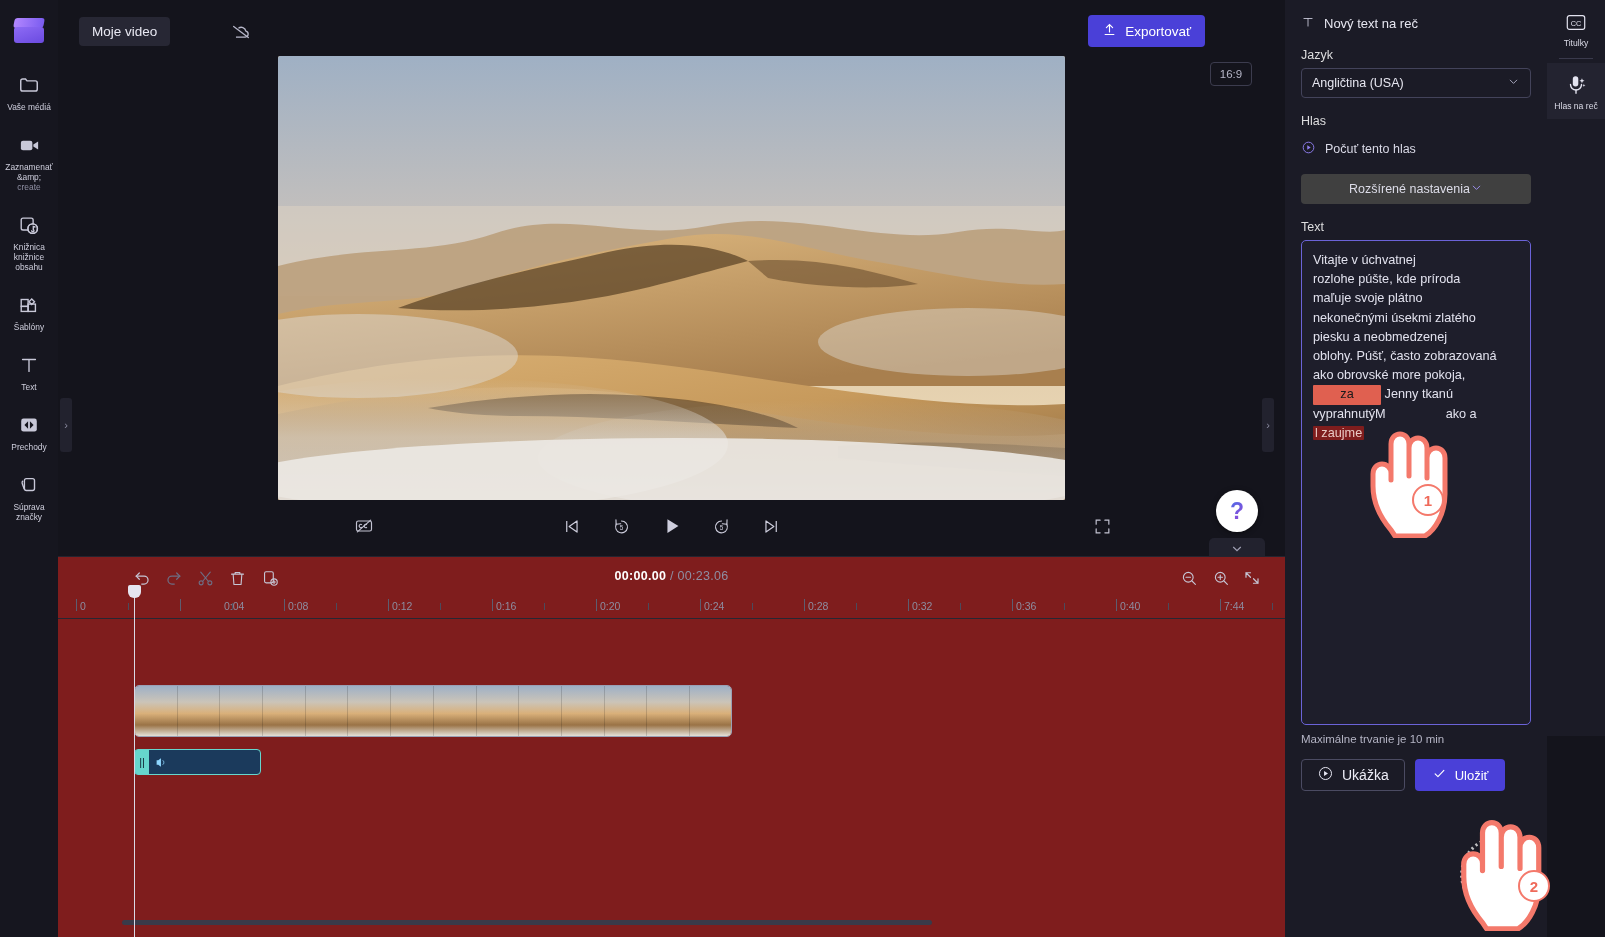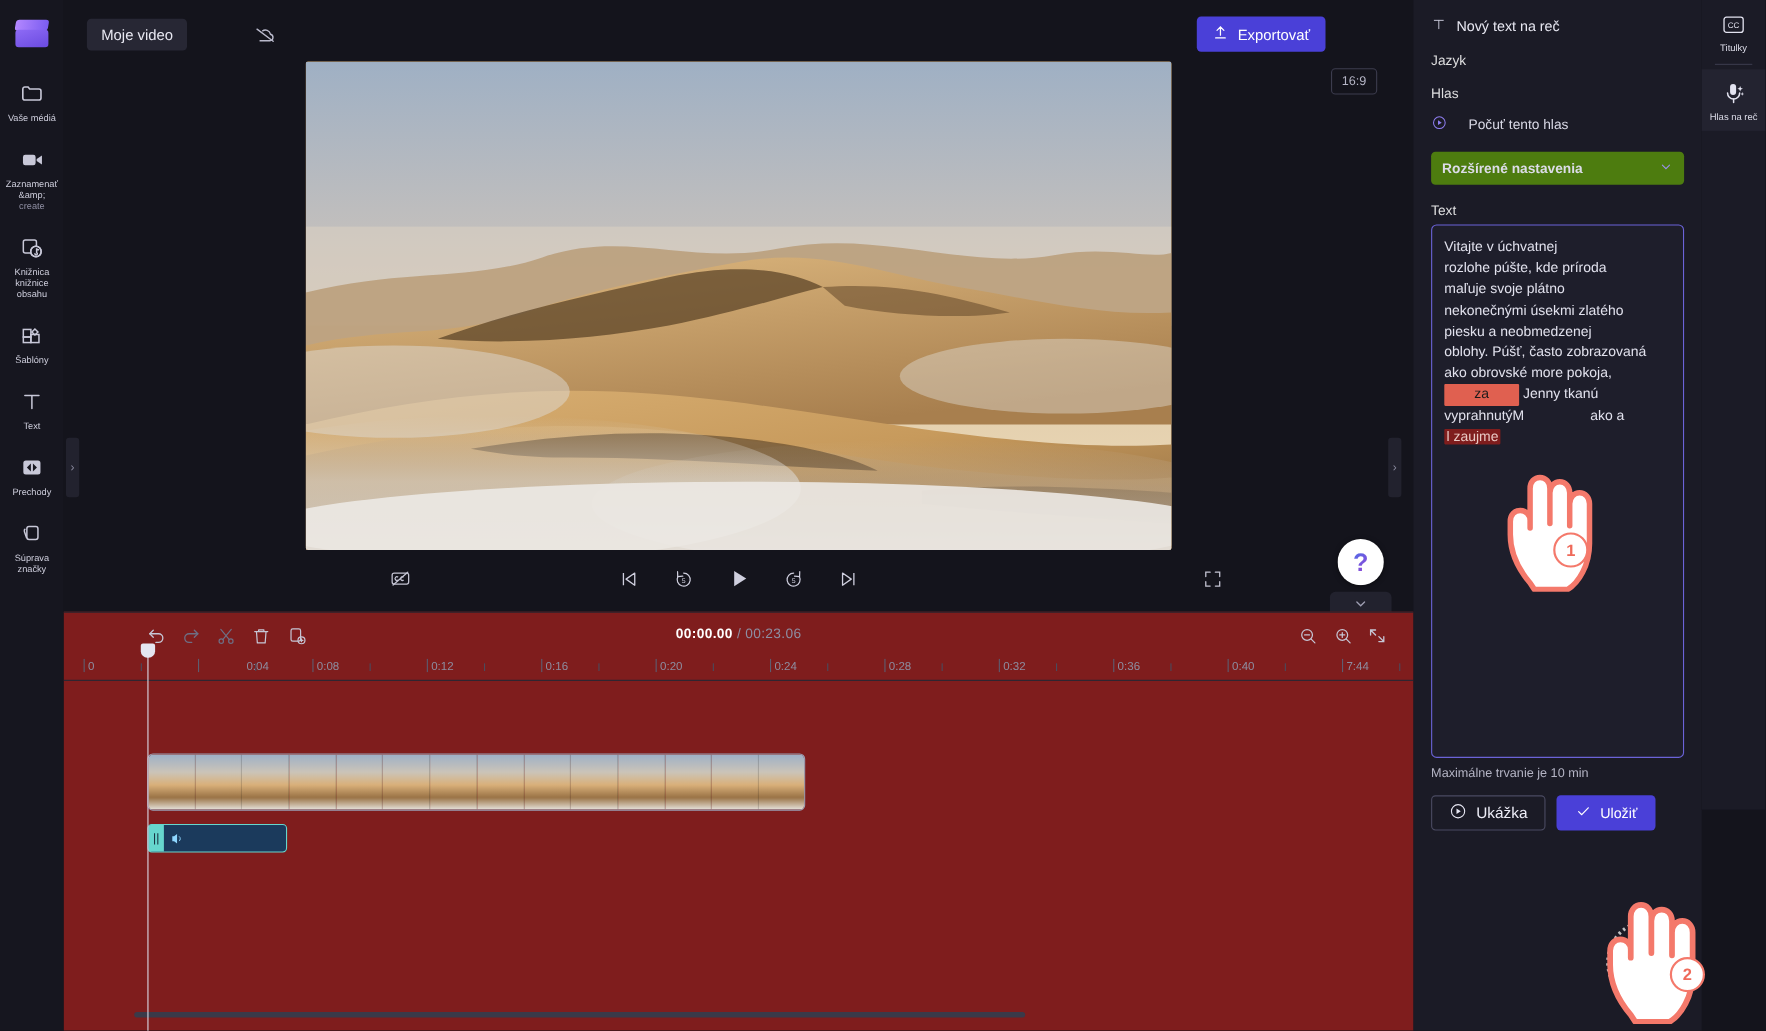--- a/index.html
+++ b/index.html
@@ -167,26 +167,26 @@
     background:#1b1b26; padding:0 16px;
   }
   .rp-title { display:flex; align-items:center; gap:9px; padding-top:15px; font-size:13px;
     color:#e7e7f1; }
   .rp-lbl { font-size:12.5px; color:#dededf; margin-top:16px; margin-bottom:6px; }
   .rp-select {
     height:30px; border:1px solid #43435a; border-radius:4px; display:flex;
     align-items:center; justify-content:space-between; padding:0 10px; font-size:12.5px;
     color:#e6e6f0; cursor:pointer;
   }
-  .rp-link { display:flex; align-items:center; gap:19px; margin-top:12px; font-size:12.5px;
+  .rp-link { display:flex; align-items:center; gap:9px; margin-top:12px; font-size:12.5px;
     color:#d9d9e6; cursor:pointer; }
   .rp-adv {
-    height:30px; margin-top:16px; background:#4d7c0f; border-radius:4px; display:flex;
-    align-items:center; justify-content:space-between; padding:0 10px; font-size:12.5px;
-    color:#dcdce8; cursor:pointer;font-weight:bold;
+    height:30px; margin-top:16px; background:#404040; border-radius:4px; display:flex;
+    align-items:center; justify-content:center; padding:0 10px; font-size:12.5px;
+    color:#dcdce8; cursor:pointer;
   }
   .rp-textarea {
     margin-top:6px; height:485px; border:1px solid #6b63d8; border-radius:5px;
     background:#1e1e2b; padding:10px 10px 10px 11px; font-size:12.7px; line-height:19.2px;
     color:#e2e2ee; overflow:hidden; position:relative; cursor:text;
   }
   .hl-red { background:#e06050; color:#1a1a1a; padding:0 2px; border-radius:1px; }
   .hl-dark { background:#7f1d1d; color:#e9c9c4; padding:0 2px; border-radius:1px;}
   .rp-note { font-size:11.5px; color:#b4b4c4; margin-top:8px; }
   .rp-actions { display:flex; gap:10px; margin-top:14px; }
@@ -588,20 +588,28 @@
     <div class="rp-title">
       <span>
         <svg width="14" height="14" viewBox="0 0 24 24" fill="none" stroke="#c9c9da" stroke-width="1.5" stroke-linecap="round">
             <path d="M5 6h14M12 6v13"></path>
           </svg>
       </span>
       <span>Nový text na reč</span>
     </div>
 
     <div class="rp-lbl">Jazyk</div>
+    <div class="rp-select">
+      <span>Angličtina (USA)</span>
+      <span>
+        <svg width="13" height="13" viewBox="0 0 24 24" fill="none" stroke="#a8a8bd" stroke-width="1.8" stroke-linecap="round">
+            <path d="M6 9.5l6 6 6-6"></path>
+          </svg>
+      </span>
+    </div>
 
     <div class="rp-lbl">Hlas</div>
 
     <div class="rp-link">
       <span>
         <svg width="15" height="15" viewBox="0 0 24 24" fill="none" stroke="#8f7ef0" stroke-width="1.5">
           <circle cx="12" cy="12" r="8.5"></circle>
             <path d="M10 8.5l5.5 3.5L10 15.5z" fill="#8f7ef0" stroke="none"></path>
         </svg>
       </span>

